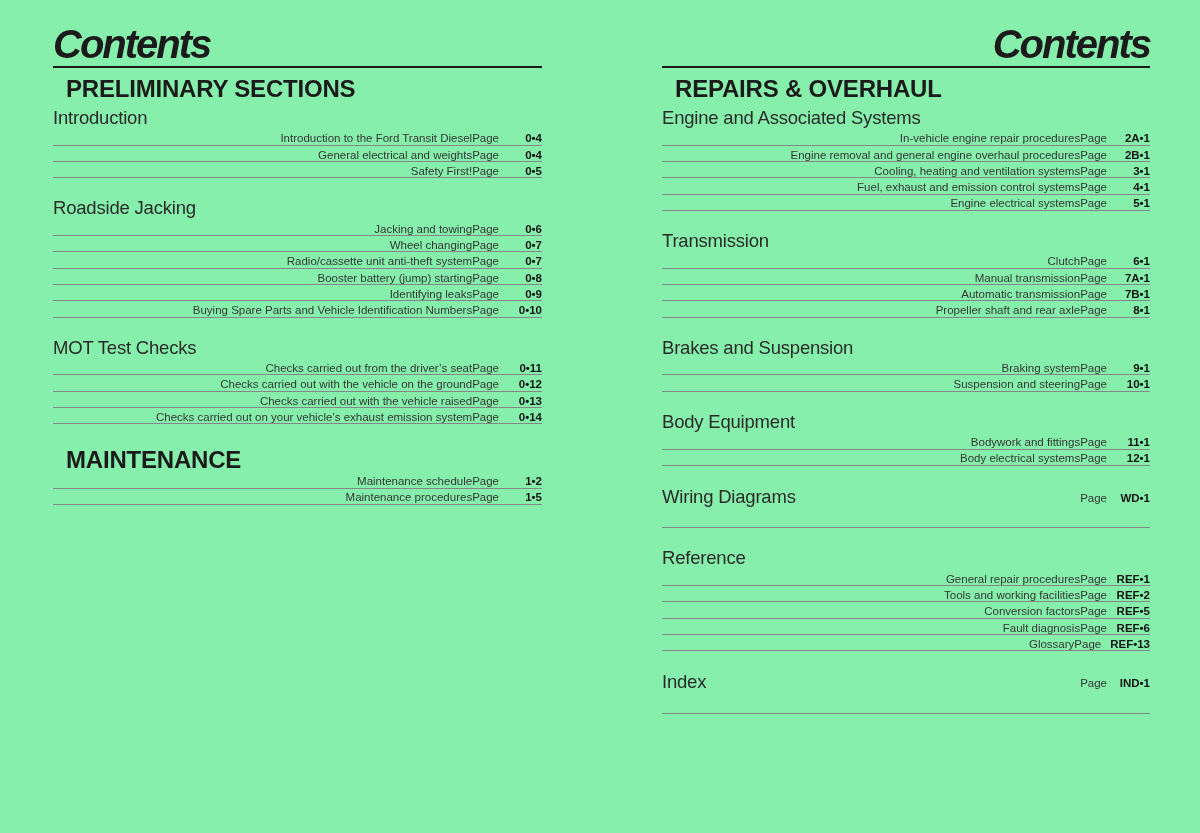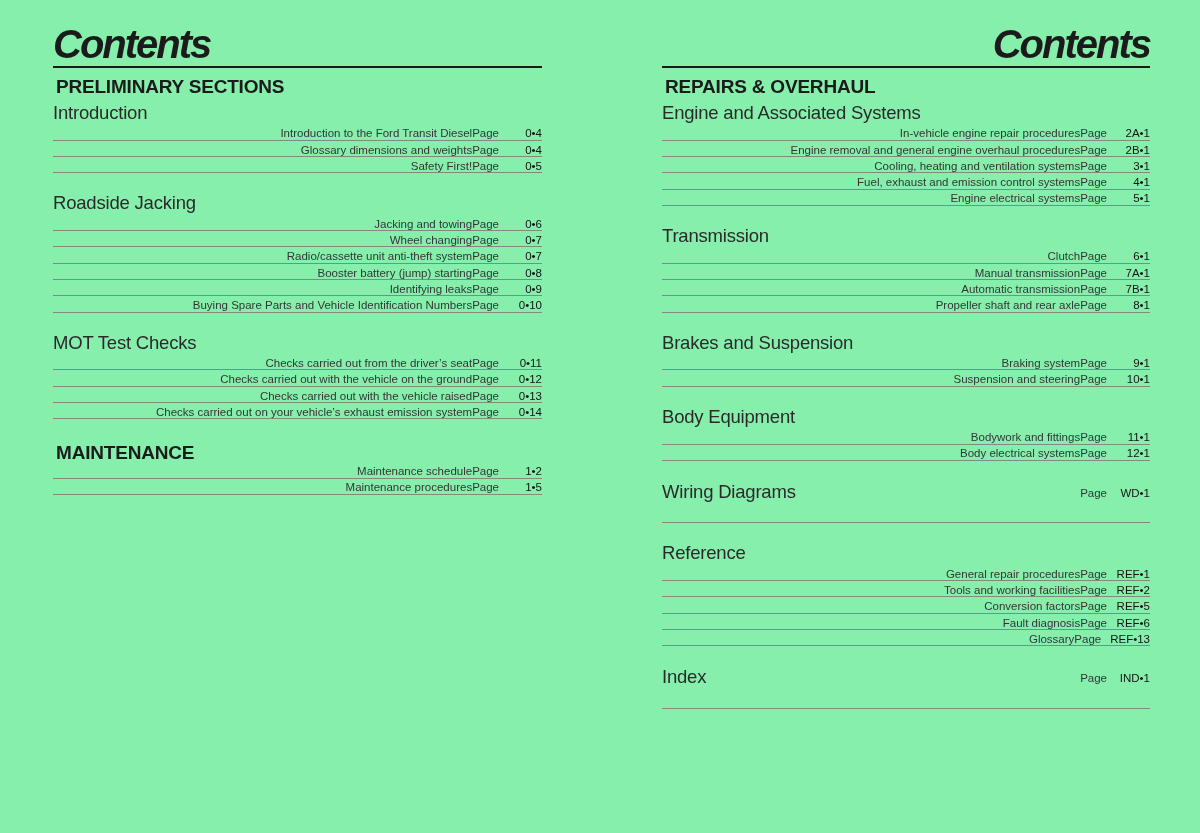--- a/index.html
+++ b/index.html
@@ -35,22 +35,22 @@
     font-size: 40px;
     font-weight: bold;
     font-style: italic;
     letter-spacing: -2px;
     color: #1b1b1b;
     line-height: 0.82;
     white-space: nowrap;
   }
 
   .part-header {
-    margin: 9px 0 0 3px;
-    font-size: 19px;
+    margin: 9px 0 0 13px;
+    font-size: 24px;
     font-weight: bold;
     color: #1b1b1b;
     letter-spacing: -0.2px;
     line-height: 1;
   }
   .part-header.mid { margin-top: 24px; }
 
   .sec-heading {
     margin: 21px 0 2px 0;
     font-size: 18.5px;
@@ -81,21 +81,21 @@
     align-items: flex-end;
     line-height: 1;
   }
   .pageinfo .pg {
     font-size: 11.5px;
     color: #353535;
     line-height: 1;
   }
   .pageinfo .num {
     font-size: 11.5px;
-    font-weight: normal;
+    font-weight: bold;
     color: #141414;
     min-width: 34px;
     margin-left: 9px;
     text-align: right;
     line-height: 1;
   }
 
   .heading-row {
     display: flex;
     justify-content: space-between;
@@ -130,21 +130,21 @@
     <div>
       <div class="sec-heading first">Introduction</div>
       <div class="row">
         <span class="label">Introduction to the Ford Transit Diesel</span>
         <span class="pageinfo">
             <span class="pg">Page</span>
             <span class="num">0•4</span>
           </span>
       </div>
       <div class="row">
-        <span class="label">Glossary dimensions and weights</span>
+        <span class="label">General electrical and weights</span>
         <span class="pageinfo">
             <span class="pg">Page</span>
             <span class="num">0•4</span>
           </span>
       </div>
       <div class="row">
         <span class="label">Safety First!</span>
         <span class="pageinfo">
             <span class="pg">Page</span>
             <span class="num">0•5</span>

